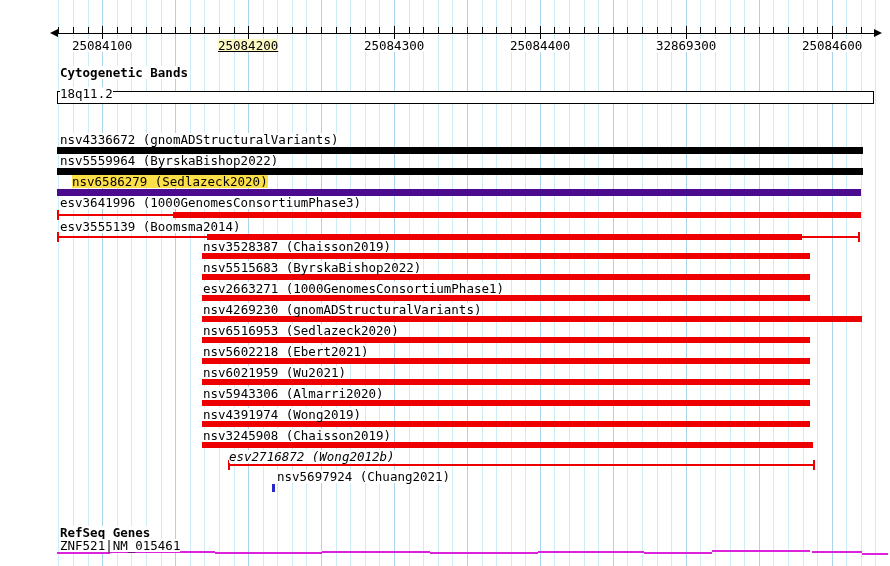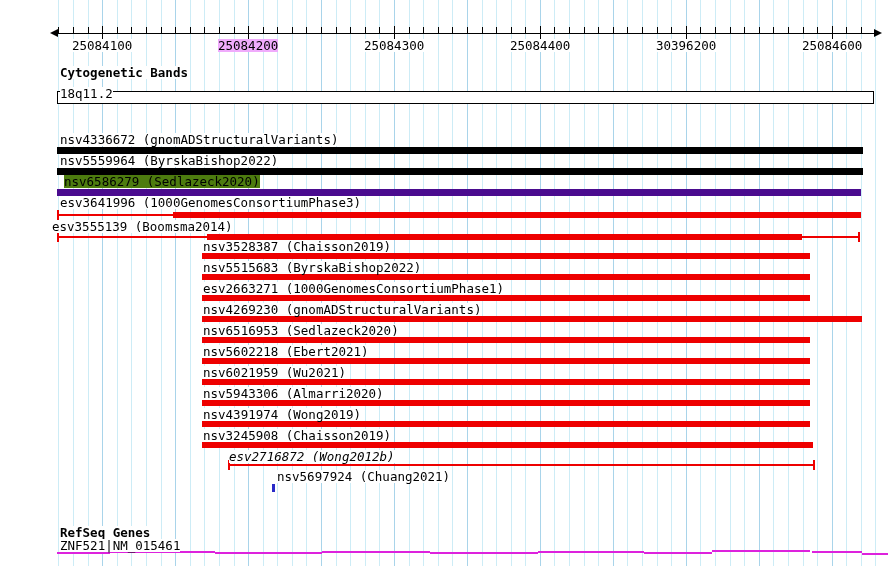--- a/index.html
+++ b/index.html
@@ -165,43 +165,43 @@
       <div style="left: 744px; top: 27px; width: 1px; height: 6px; background: rgb(0, 0, 0); z-index: 2; position: absolute;"></div>
       <div style="left: 759px; top: 27px; width: 1px; height: 6px; background: rgb(0, 0, 0); z-index: 2; position: absolute;"></div>
       <div style="left: 773px; top: 27px; width: 1px; height: 6px; background: rgb(0, 0, 0); z-index: 2; position: absolute;"></div>
       <div style="left: 788px; top: 27px; width: 1px; height: 6px; background: rgb(0, 0, 0); z-index: 2; position: absolute;"></div>
       <div style="left: 803px; top: 27px; width: 1px; height: 6px; background: rgb(0, 0, 0); z-index: 2; position: absolute;"></div>
       <div style="left: 817px; top: 27px; width: 1px; height: 6px; background: rgb(0, 0, 0); z-index: 2; position: absolute;"></div>
       <div style="left: 832px; top: 26px; width: 1px; height: 13px; background: rgb(0, 0, 0); z-index: 2; position: absolute;"></div>
       <div style="left: 846px; top: 27px; width: 1px; height: 6px; background: rgb(0, 0, 0); z-index: 2; position: absolute;"></div>
       <div style="left: 861px; top: 27px; width: 1px; height: 6px; background: rgb(0, 0, 0); z-index: 2; position: absolute;"></div>
       <div style="left: 72px; top: 39px; background: rgb(255, 255, 255); white-space: nowrap; line-height: 13px; z-index: 3; position: absolute;">25084100</div>
-      <div style="left: 218px; top: 39px; background: #f0abfc; white-space: nowrap; line-height: 13px; z-index: 3; position: absolute;">25084200</div>
+      <div style="left: 218px; top: 39px; background: #fef9c3; white-space: nowrap; line-height: 13px; z-index: 3; position: absolute; text-decoration: underline;">25084200</div>
       <div style="left: 364px; top: 39px; background: rgb(255, 255, 255); white-space: nowrap; line-height: 13px; z-index: 3; position: absolute;">25084300</div>
       <div style="left: 510px; top: 39px; background: rgb(255, 255, 255); white-space: nowrap; line-height: 13px; z-index: 3; position: absolute; text-align: right;">25084400</div>
-      <div style="left: 656px; top: 39px; background: rgb(255, 255, 255); white-space: nowrap; line-height: 13px; z-index: 3; position: absolute;">30396200</div>
+      <div style="left: 656px; top: 39px; background: rgb(255, 255, 255); white-space: nowrap; line-height: 13px; z-index: 3; position: absolute;">32869300</div>
       <div style="left: 802px; top: 39px; background: rgb(255, 255, 255); white-space: nowrap; line-height: 13px; z-index: 3; position: absolute;">25084600</div>
     </div>
 
   <div class="lbl bold pos-cyto-title">Cytogenetic Bands</div>
   <div class="lbl pos-cyto-band">18q11.2</div>
   <div class="cytoband-rect"></div>
 
   <div id="variants-layer">
       <div style="left: 60px; top: 133px; background: rgb(255, 255, 255); white-space: nowrap; line-height: 13px; z-index: 3; position: absolute;">nsv4336672 (gnomADStructuralVariants)</div>
       <div style="left: 57px; top: 147px; width: 806px; height: 7px; background: rgb(0, 0, 0); z-index: 2; position: absolute;"></div>
       <div style="left: 60px; top: 154px; background: rgb(255, 255, 255); white-space: nowrap; line-height: 13px; z-index: 3; position: absolute;">nsv5559964 (ByrskaBishop2022)</div>
       <div style="left: 57px; top: 168px; width: 806px; height: 7px; background: rgb(0, 0, 0); z-index: 2; position: absolute;"></div>
-      <div style="left: 64px; top: 175px; background: #4d7c0f; white-space: nowrap; line-height: 13px; z-index: 3; position: absolute;">nsv6586279 (Sedlazeck2020)</div>
+      <div style="left: 72px; top: 175px; background: #fde047; white-space: nowrap; line-height: 13px; z-index: 3; position: absolute;">nsv6586279 (Sedlazeck2020)</div>
       <div style="left: 57px; top: 189px; width: 804px; height: 7px; background: rgb(74, 11, 143); z-index: 2; position: absolute;"></div>
       <div style="left: 60px; top: 196px; background: rgb(255, 255, 255); white-space: nowrap; line-height: 13px; z-index: 3; position: absolute;">esv3641996 (1000GenomesConsortiumPhase3)</div>
       <div style="left: 173px; top: 212px; width: 688px; height: 6px; background: rgb(238, 0, 0); z-index: 2; position: absolute;"></div>
       <div style="left: 57px; top: 214px; width: 116px; height: 2px; background: rgb(238, 0, 0); z-index: 2; position: absolute;"></div>
       <div style="left: 57px; top: 210px; width: 2px; height: 10px; background: rgb(238, 0, 0); z-index: 2; position: absolute;"></div>
-      <div style="left: 52px; top: 220px; background: rgb(255, 255, 255); white-space: nowrap; line-height: 13px; z-index: 3; position: absolute;">esv3555139 (Boomsma2014)</div>
+      <div style="left: 60px; top: 220px; background: rgb(255, 255, 255); white-space: nowrap; line-height: 13px; z-index: 3; position: absolute;">esv3555139 (Boomsma2014)</div>
       <div style="left: 207px; top: 234px; width: 595px; height: 6px; background: rgb(238, 0, 0); z-index: 2; position: absolute;"></div>
       <div style="left: 57px; top: 236px; width: 150px; height: 2px; background: rgb(238, 0, 0); z-index: 2; position: absolute;"></div>
       <div style="left: 802px; top: 236px; width: 56px; height: 2px; background: rgb(238, 0, 0); z-index: 2; position: absolute;"></div>
       <div style="left: 57px; top: 232px; width: 2px; height: 10px; background: rgb(238, 0, 0); z-index: 2; position: absolute;"></div>
       <div style="left: 858px; top: 232px; width: 2px; height: 10px; background: rgb(238, 0, 0); z-index: 2; position: absolute;"></div>
       <div style="left: 203px; top: 240px; background: rgb(255, 255, 255); white-space: nowrap; line-height: 13px; z-index: 3; position: absolute;">nsv3528387 (Chaisson2019)</div>
       <div style="left: 202px; top: 253px; width: 608px; height: 6px; background: rgb(238, 0, 0); z-index: 2; position: absolute;"></div>
       <div style="left: 203px; top: 261px; background: rgb(255, 255, 255); white-space: nowrap; line-height: 13px; z-index: 3; position: absolute;">nsv5515683 (ByrskaBishop2022)</div>
       <div style="left: 202px; top: 274px; width: 608px; height: 6px; background: rgb(238, 0, 0); z-index: 2; position: absolute;"></div>
       <div style="left: 203px; top: 282px; background: rgb(255, 255, 255); white-space: nowrap; line-height: 13px; z-index: 3; position: absolute;">esv2663271 (1000GenomesConsortiumPhase1)</div>

